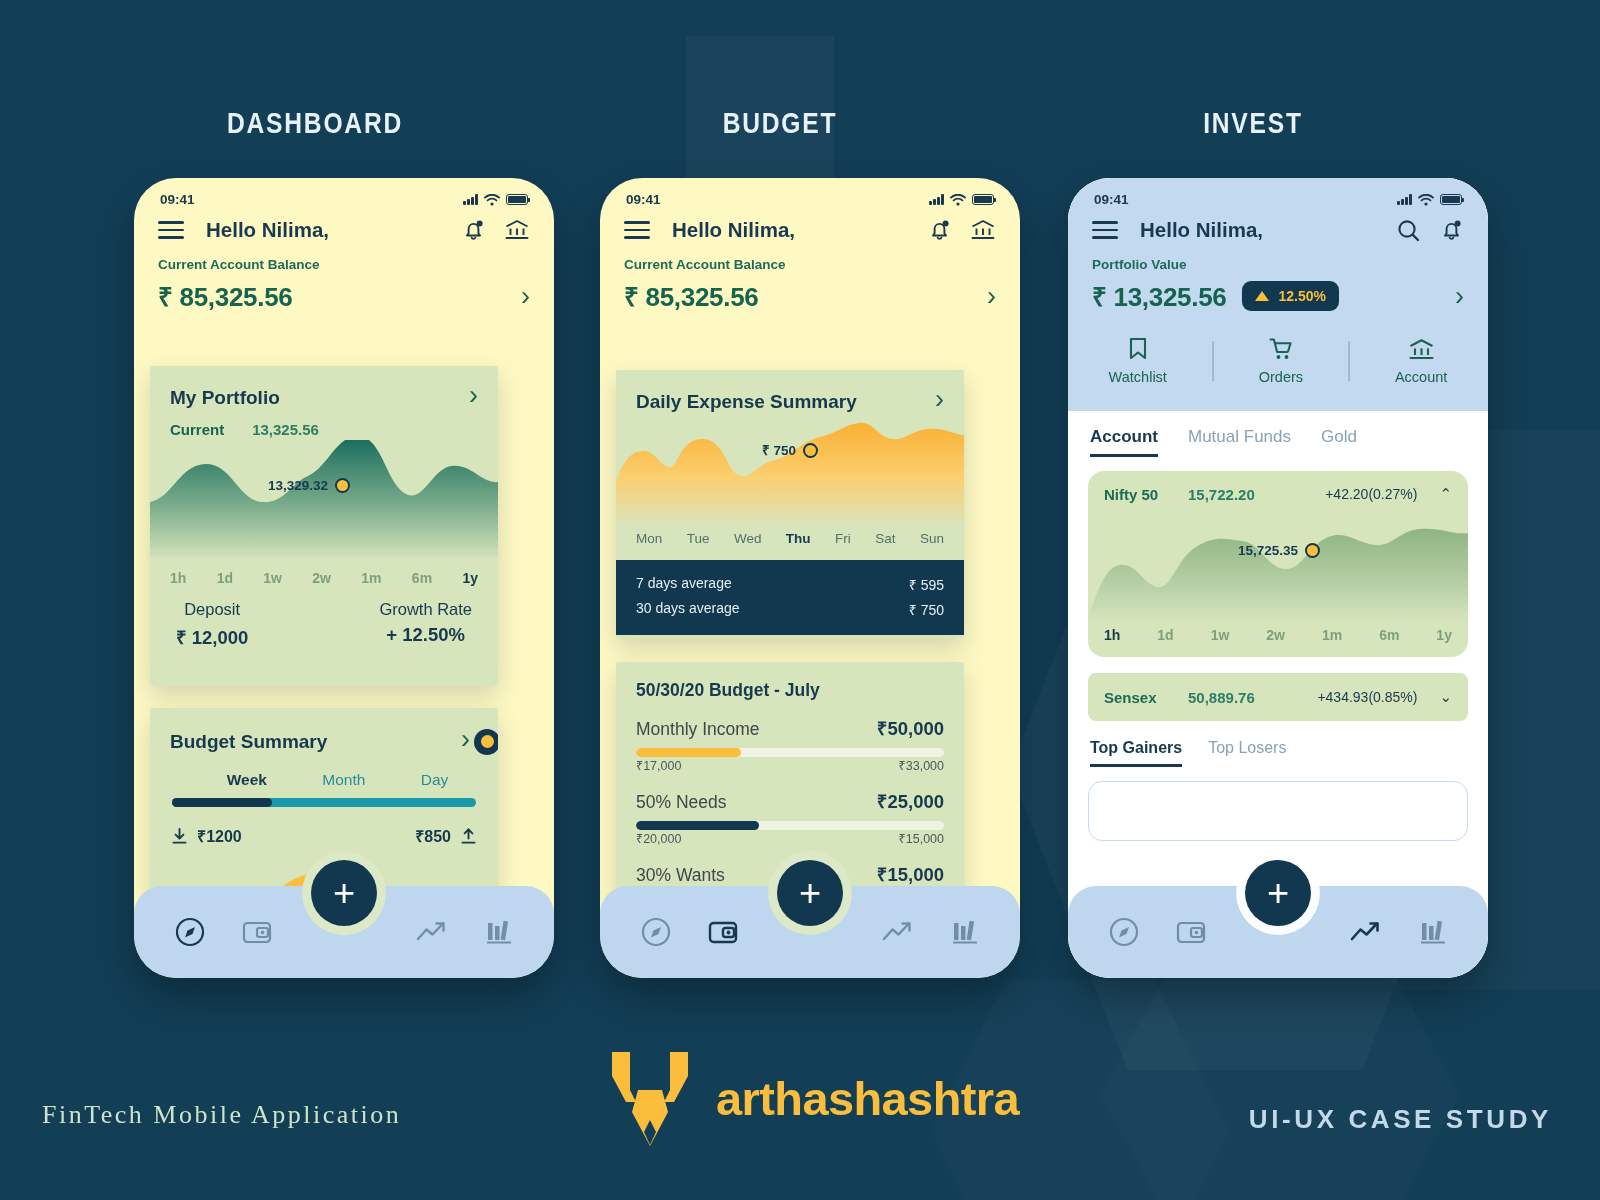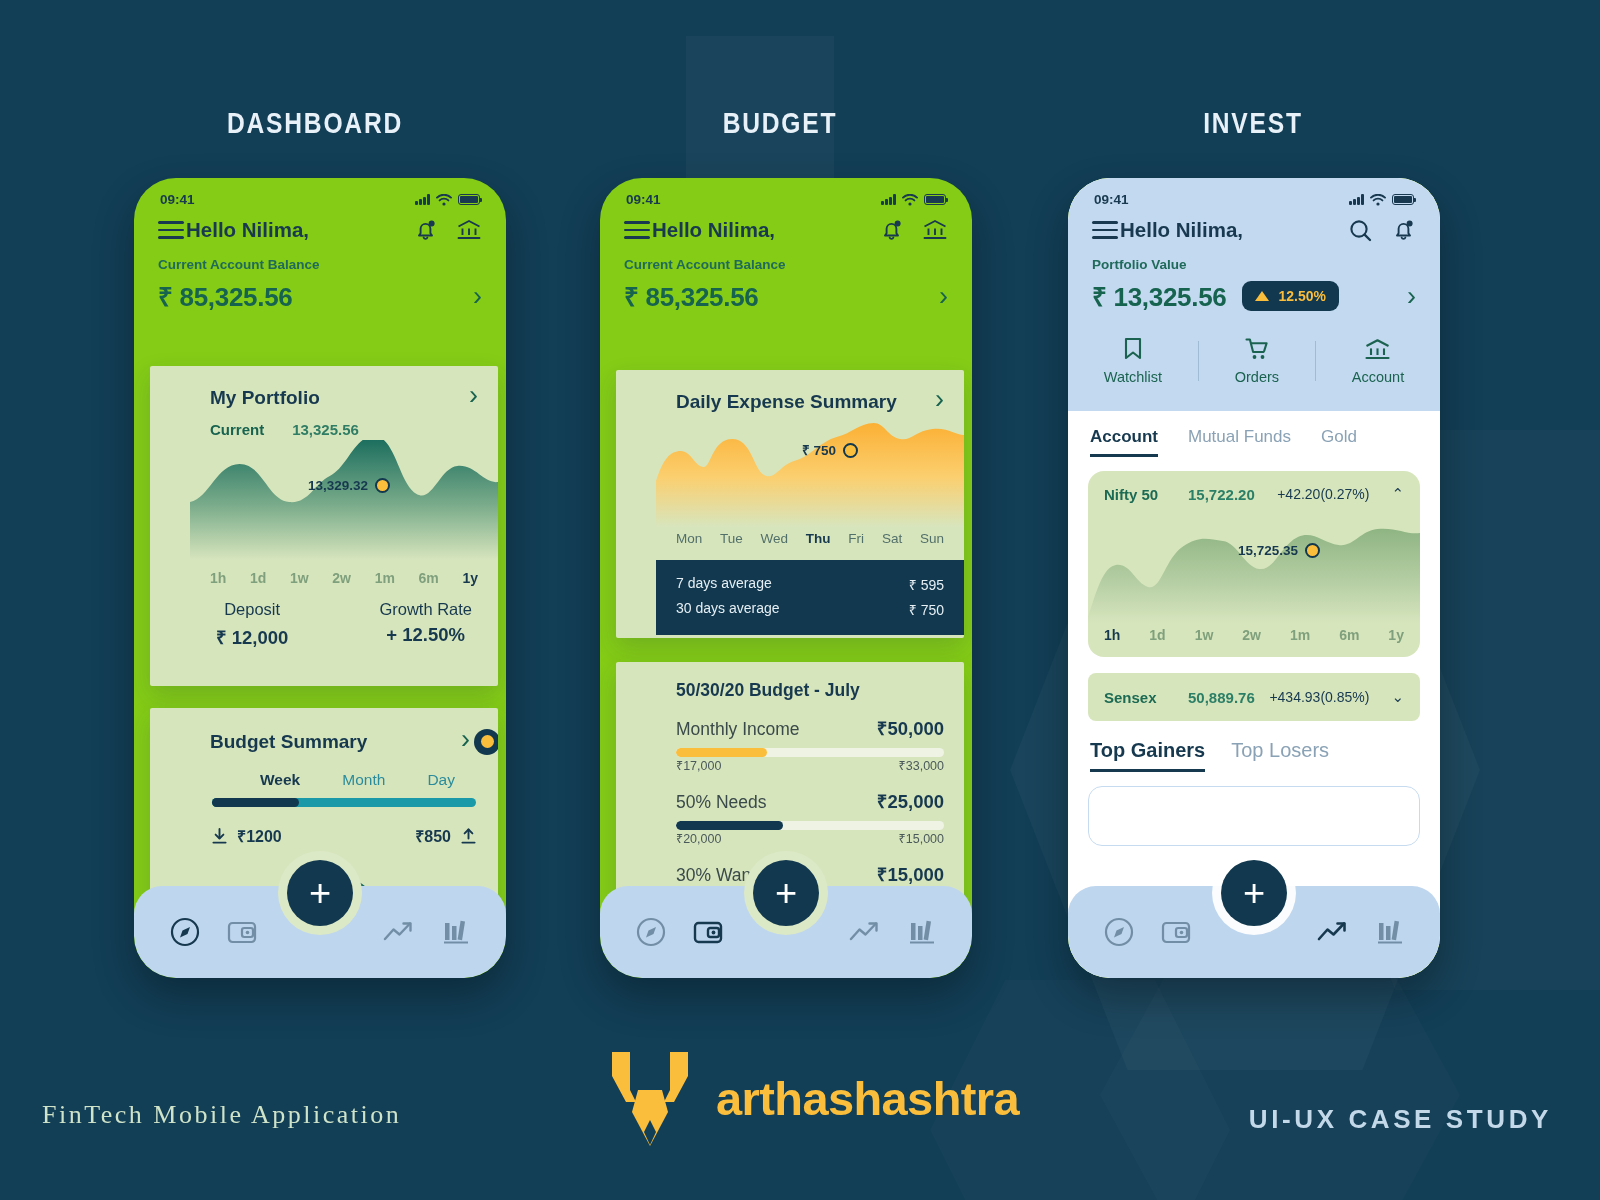--- a/index.html
+++ b/index.html
@@ -39,23 +39,23 @@
     transform: scaleX(0.82); transform-origin: center;
     text-align: center;
   }
   .t-dash  { left: 140px;  top: 6px; width: 350px; }
   .t-budg  { left: 605px;  top: 6px; width: 350px; }
   .t-inv   { left: 1078px; top: 6px; width: 350px; }
 
   
   .phone {
     position: absolute; z-index: 4;
-    width: 372px; height: 800px;
+    width: 420px; height: 800px;
     border-radius: 42px;
-    background: #84cc16;
+    background: #fef9c3;
     overflow: hidden;
     box-shadow: 0 18px 40px rgba(0,0,0,0.30);
   }
   .phone-dash { left: 134px; top: 178px; }
   .phone-budg { left: 600px; top: 178px; }
   .phone-inv  { left: 1068px; top: 178px; }
 
   .phone-inv .phone-body { background: #ffffff; }
   .phone-body { position: absolute; inset: 0; }
 
@@ -78,21 +78,21 @@
   }
   .batt::after {
     content: ""; position: absolute; right: -3.4px; top: 3px;
     width: 2px; height: 4px; background: #18394f; border-radius: 0 1px 1px 0;
   }
   .batt i { display: block; width: 100%; height: 100%; background: #18394f; border-radius: 1px; }
 
   
   .app-header {
     display: flex; align-items: center;
-    padding: 10px 24px 0 24px; gap: 2px;
+    padding: 10px 24px 0 24px; gap: 22px;
   }
   .hamburger { width: 26px; display: flex; flex-direction: column; gap: 5px; cursor: pointer; }
   .hamburger i { display: block; height: 2.6px; background: #18394f; border-radius: 2px; }
   .greeting { font-size: 20.5px; font-weight: bold; color: #18394f; flex: 1; }
   .hdr-icons { display: flex; align-items: center; gap: 18px; }
 
   
   .balance-wrap {
     padding: 14px 24px 0 24px;
     display: flex; align-items: flex-end; justify-content: space-between;
@@ -120,21 +120,20 @@
   .qa { display: flex; flex-direction: column; align-items: center; gap: 7px; cursor: pointer; justify-content: flex-end; }
   .qa span { font-size: 14.5px; color: #1b6350; }
   .qa-div { width: 1.4px; height: 40px; background: #9fbcd4; }
 
   
   .card {
     position: absolute;
     background: #d7e5bd;
     border-radius: 2px;
     overflow: hidden;
-    padding-left: 40px;
   }
   .card-title { font-size: 19px; font-weight: bold; color: #17394f; }
 
   
   .pf-card { left: 16px; top: 188px; width: 348px; height: 320px;
              box-shadow: 0 10px 24px rgba(20,50,70,0.18); }
   .pf-head { display: flex; align-items: center; justify-content: space-between; padding: 16px 20px 0 20px; }
   .pf-sub { display: flex; gap: 28px; padding: 8px 20px 0 20px; align-items: baseline; }
   .pf-cur-lbl { font-size: 15px; font-weight: bold; color: #17634f; }
   .pf-cur-val { font-size: 15px; color: #2f7d64; font-weight: bold; }
@@ -209,21 +208,21 @@
   .idx-head { display: flex; align-items: center; padding: 14px 16px 0 16px; gap: 12px; }
   .idx-name { font-size: 15px; font-weight: bold; color: #1b6a53; min-width: 72px; }
   .idx-val  { font-size: 15px; font-weight: bold; color: #2b7f66; }
   .idx-chg  { font-size: 14px; color: #17394f; margin-left: auto; }
   .idx-caret { font-size: 15px; color: #17394f; margin-left: 10px; cursor: pointer; }
 
   .sensex-card { margin: 16px 20px 0 20px; background: #d7e5bd; border-radius: 8px; }
   .sensex-row { display: flex; align-items: center; padding: 15px 16px; gap: 12px; }
 
   .gain-tabs { display: flex; gap: 26px; padding: 18px 22px 0 22px; }
-  .gain-tab { font-size: 20px; color: #8aa2b5; padding-bottom: 7px; cursor: pointer; }
+  .gain-tab { font-size: 16px; color: #8aa2b5; padding-bottom: 7px; cursor: pointer; }
   .gain-tab.on { color: #17394f; font-weight: bold; border-bottom: 3px solid #17394f; }
   .gain-item { margin: 14px 20px 0 20px; height: 60px; border: 1.6px solid #c6dbef; border-radius: 14px; }
 
   
   .bottom-nav {
     position: absolute; left: 0; bottom: 0; width: 100%; height: 92px;
     background: #bed6ee; border-radius: 28px 28px 42px 42px;
     display: flex; align-items: center; justify-content: space-around;
     padding: 0 22px;
   }

